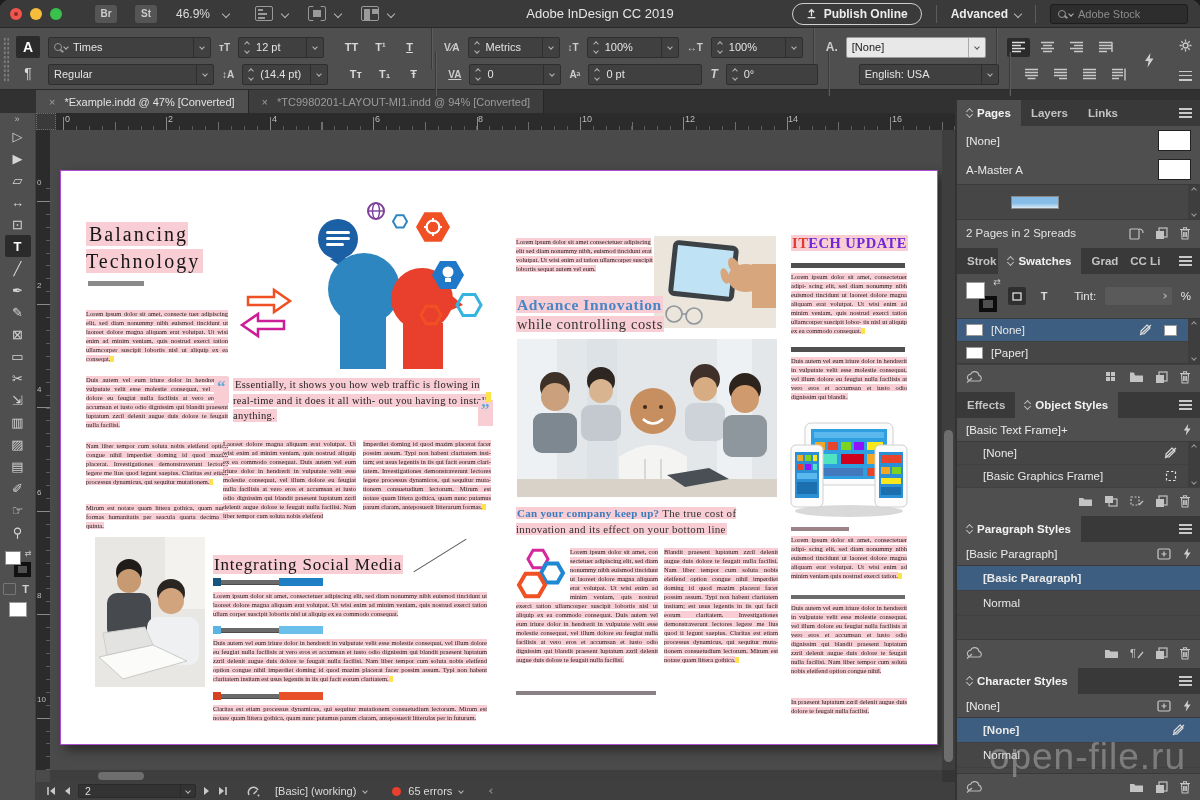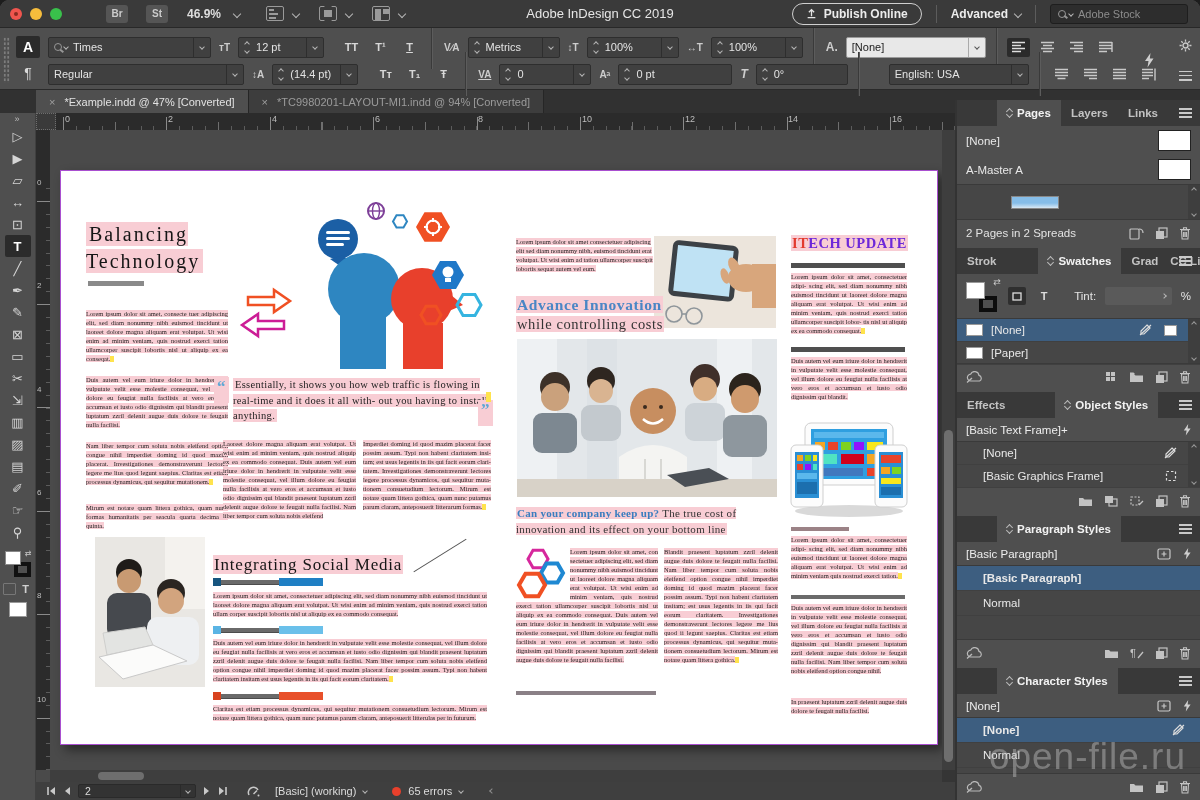--- a/index.html
+++ b/index.html
@@ -7,21 +7,21 @@
 .app{position:relative;width:1200px;height:800px;background:#4f4f4f;overflow:hidden;border-radius:9px 9px 0 0;}
 
 
 .titlebar{position:absolute;left:0;top:0;right:0;height:28px;background:#3a3a3a;border-bottom:1px solid #282828;display:flex;align-items:center;z-index:30;}
 .light{width:12px;height:12px;border-radius:50%;position:relative;}
 .light.red{background:#f0554e;}
 .light.red::after{content:"";position:absolute;left:4px;top:4px;width:4px;height:4px;border-radius:50%;background:#8c2b22;}
 .light.yellow{background:#f6bd3c;}
 .light.green{background:#39c14b;}
 .tb-chip{width:22px;height:18px;background:#555;border-radius:3px;color:#ccc;font-size:10px;font-weight:bold;display:flex;align-items:center;justify-content:center;}
-.tb-zoom{color:#ddd;font-size:12px;font-weight:bold;}
+.tb-zoom{color:#ddd;font-size:12px;font-weight:normal;}
 .chev{width:6px;height:6px;border-right:1.6px solid #b5b5b5;border-bottom:1.6px solid #b5b5b5;transform:rotate(45deg);display:inline-block;}
 .chev.sm{width:4px;height:4px;}
 .chev.right{transform:rotate(-45deg);}
 .chev.left{transform:rotate(135deg);}
 .chev.up{transform:rotate(-135deg);}
 .ti{width:18px;height:15px;border:1px solid #9a9a9a;border-radius:2px;position:relative;}
 .ti.grid{background:linear-gradient(#9a9a9a 0 0) 2px 2px/5px 2px no-repeat,linear-gradient(#9a9a9a 0 0) 2px 6px/9px 2px no-repeat,linear-gradient(#9a9a9a 0 0) 2px 10px/7px 2px no-repeat;}
 .ti.screen{border:none;}
 .ti.screen::before{content:"";position:absolute;inset:0;border:1px solid #9a9a9a;border-radius:2px;clip-path:polygon(0 0,30% 0,30% 100%,0 100%,0 0,100% 0,100% 100%,70% 100%,70% 0);}
 .ti.screen::after{content:"";position:absolute;left:5px;top:4px;right:5px;bottom:4px;background:#9a9a9a;}
@@ -126,21 +126,21 @@
 .sbar .gr{height:5px;background:#6a6a6a;border-bottom:1px solid #4c4c4c;}
 .sbar .cl{height:8px;flex:1;}
 .diagline{position:absolute;width:62px;height:1px;background:#555;transform:rotate(-32deg);}
 .photo{position:absolute;overflow:hidden;}
 .hexfloat{float:left;width:50px;height:54px;margin-right:4px;}
 
 
 .dock{position:absolute;left:955px;top:100px;width:245px;bottom:0;background:#4f4f4f;border-left:2px solid #333;z-index:22;}
 .ptabs{height:26px;background:#393939;display:flex;align-items:stretch;position:relative;}
 .ptab{display:flex;align-items:center;gap:5px;padding:0 10px;color:#c3c3c3;font-size:11.5px;font-weight:bold;white-space:nowrap;}
-.ptab.active{background:#4f4f4f;color:#f2f2f2;margin-left:40px;}
+.ptab.active{background:#4f4f4f;color:#f2f2f2;}
 .minic{display:flex;flex-direction:column;gap:1px;}
 .minic .c{width:5px;height:5px;border-right:1.4px solid #bbb;border-bottom:1.4px solid #bbb;}
 .minic .c.u{transform:rotate(-135deg);}
 .minic .c.d{transform:rotate(45deg);margin-top:-3px;}
 .pmenu{position:absolute;right:8px;top:8px;width:13px;height:10px;display:flex;flex-direction:column;justify-content:space-between;}
 .pmenu i{height:1.6px;background:#c9c9c9;}
 .prow{display:flex;align-items:center;gap:8px;padding:0 9px;color:#e8e8e8;font-size:11.5px;}
 .prow.sel{background:#3d5e80;}
 .plist{background:#464646;border-top:1px solid #3a3a3a;border-bottom:1px solid #3a3a3a;position:relative;}
 .plist .prow{height:23px;border-bottom:1px solid #404040;}
@@ -175,21 +175,21 @@
 <body>
 
 <div class="app">
 
   <div class="titlebar">
     <div style="display:flex;gap:8px;margin-left:10px;">
       <span class="light red"></span>
       <span class="light yellow"></span>
       <span class="light green"></span>
     </div>
-    <span class="tb-chip" style="margin-left:44px;">
+    <span class="tb-chip" style="margin-left:33px;">
         <span>Br</span>
       </span>
     <span class="tb-chip" style="margin-left:18px;">
         <span>St</span>
       </span>
     <span class="tb-zoom" style="margin-left:19px;">46.9%</span>
     <span class="chev" style="margin-left:13px;"></span>
     <span class="ti grid" style="margin-left:26px;"></span>
     <span class="chev" style="margin-left:9px;"></span>
     <span class="ti screen" style="margin-left:20px;"></span>
@@ -316,21 +316,21 @@
           </svg>
         </span>
       <span class="alico">
           <svg width="15" height="13" viewBox="0 0 15 13">
             <path d="M1 1.5h13M1 4.5h13M1 7.5h13M1 10.5h8M14 1v10" stroke="#c9c9c9" stroke-width="1.4"></path>
           </svg>
         </span>
     </div>
 
     <div class="cprow" style="top:33px;">
-      <span class="fld" style="width:196px;">
+      <span class="fld" style="width:166px;">
         <span class="val">Regular</span>
         <span class="cbox">
             <span class="chev sm"></span>
           </span>
       </span>
       <span class="cpicon">↕A</span>
       <span class="fld" style="width:86px;">
         <span class="stepper">
             <span class="sch up"></span>
             <span class="sch dn"></span>

